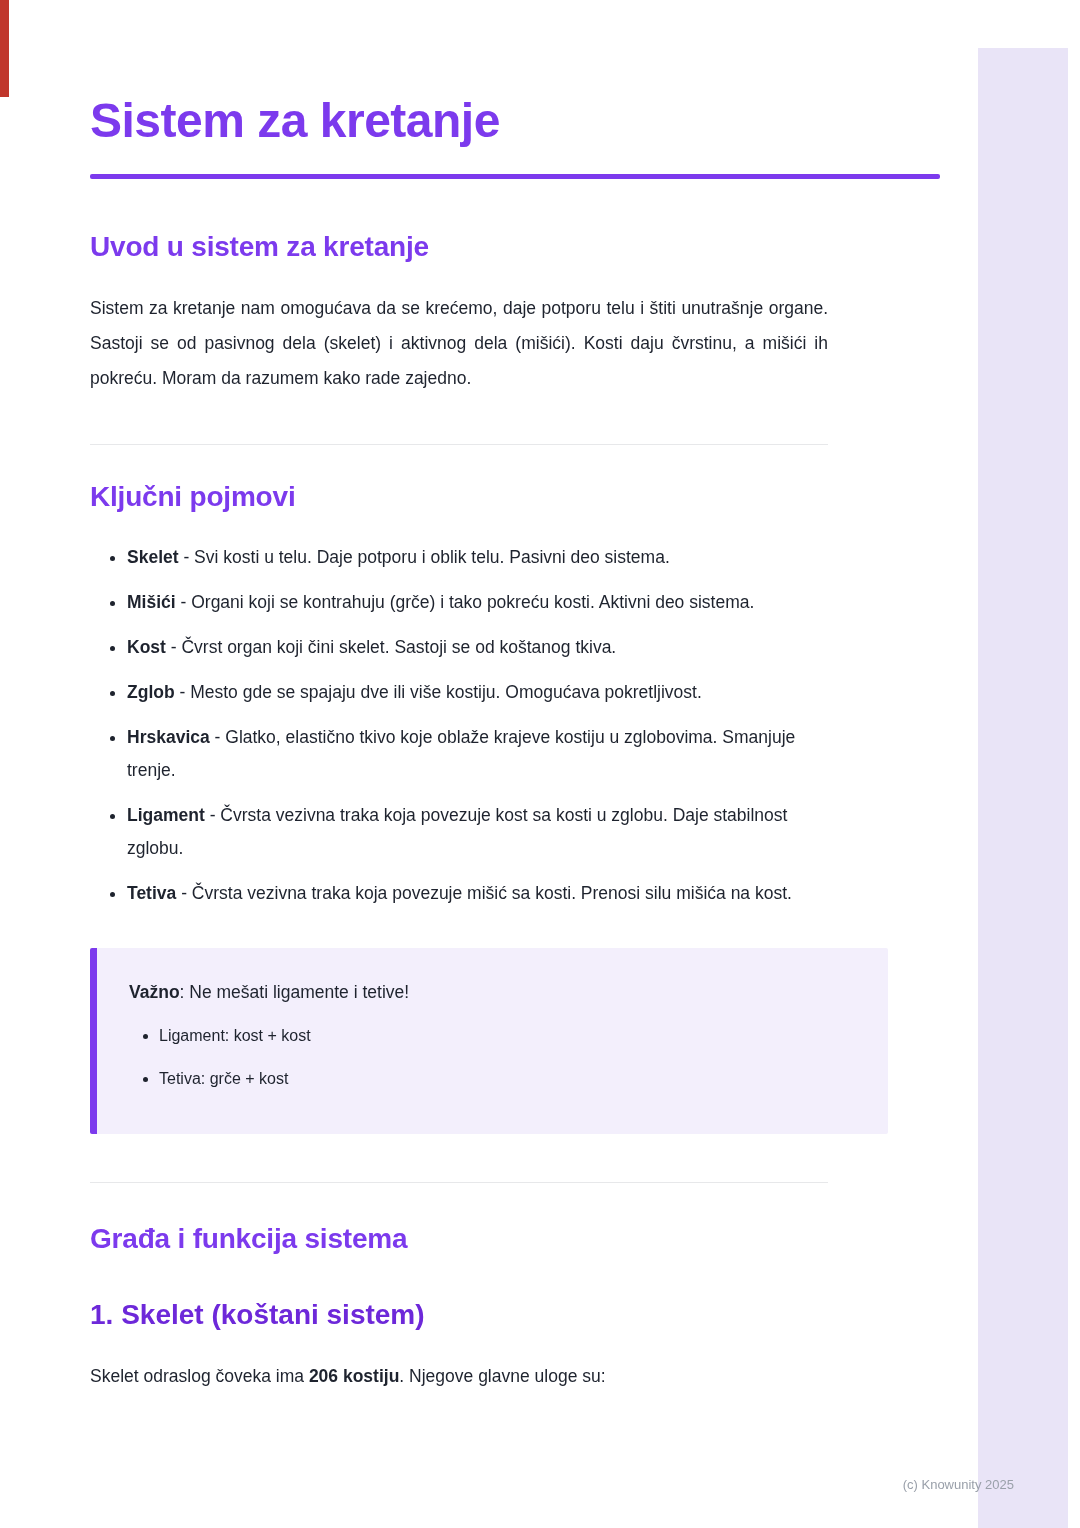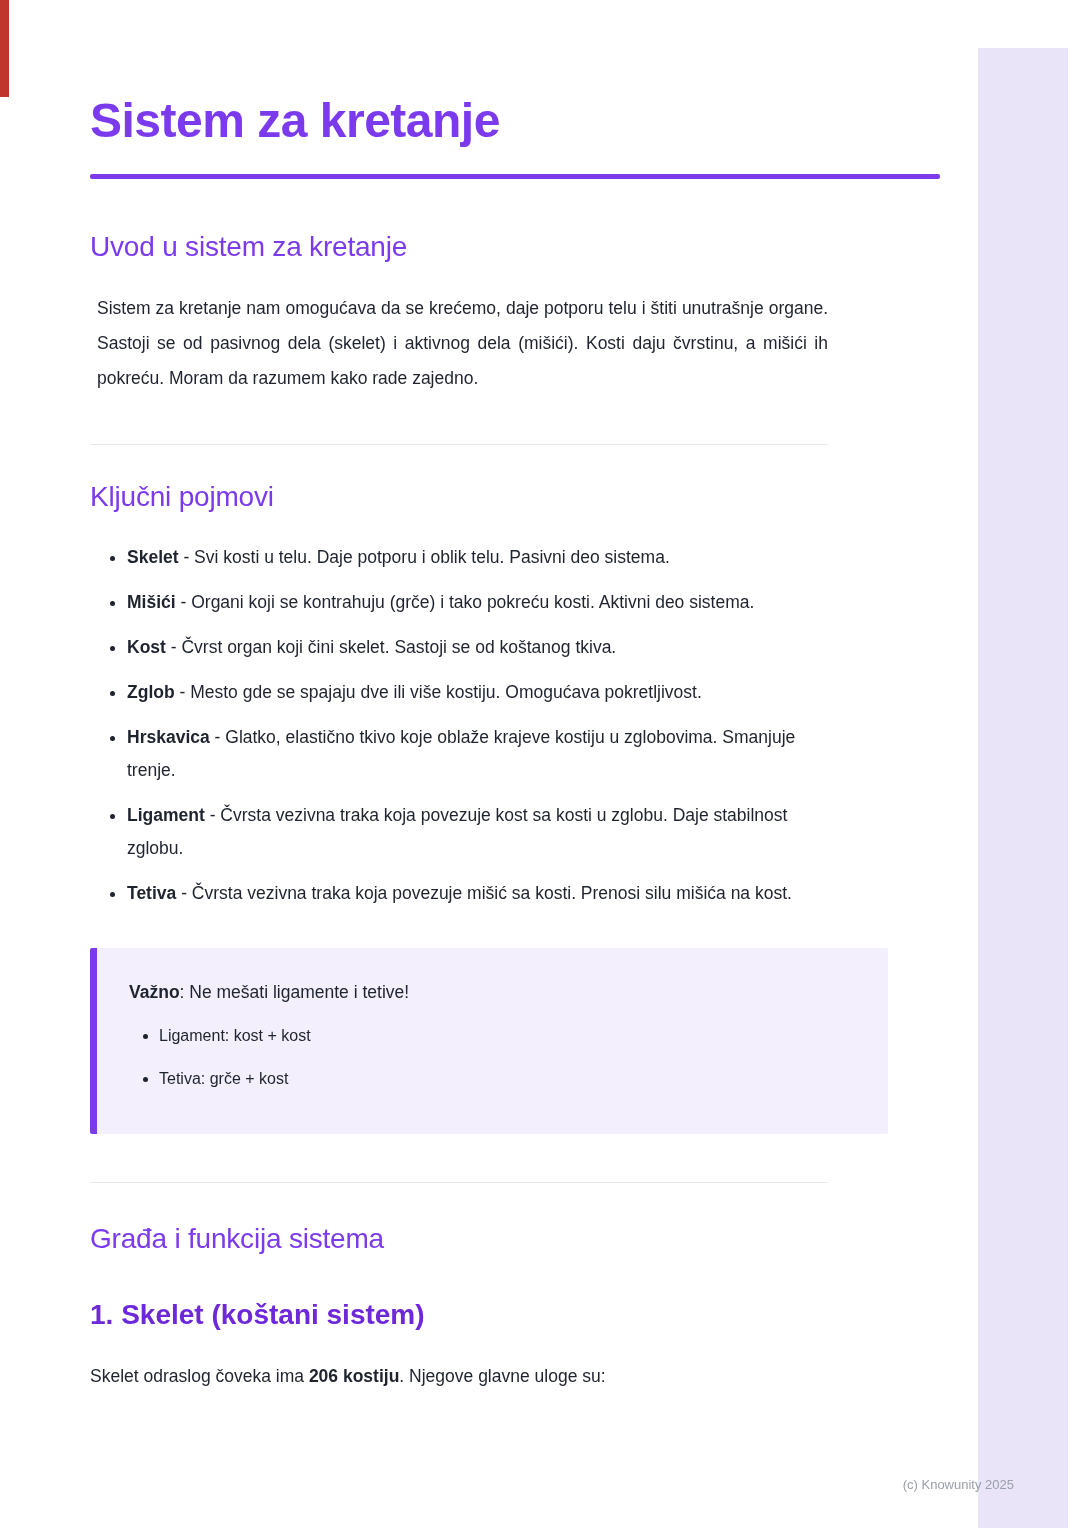--- a/index.html
+++ b/index.html
@@ -48,41 +48,41 @@
   .title-rule {
     margin-top: 26px;
     width: 850px;
     height: 5px;
     background: #7c3aed;
     border-radius: 2px;
   }
 
   h2.section-heading {
     font-size: 28px;
-    font-weight: normal;
+    font-weight: bold;
     color: #7c3aed;
     letter-spacing: -0.2px;
   }
   h2.heading-intro     { margin-top: 52px; }
   h2.heading-terms     { margin-top: 36px; }
   h2.heading-structure { margin-top: 40px; }
 
   h3.sub-heading {
     margin-top: 44px;
     font-size: 28px;
     font-weight: bold;
     color: #6d28d9;
   }
 
   p.body-text {
     margin-top: 28px;
     font-size: 17.5px;
     line-height: 35px;
   }
-  p.justified { text-align: justify; margin-left: 7px; }
+  p.justified { text-align: justify; }
 
   hr.divider {
     margin-top: 48px;
     border: none;
     border-top: 1px solid #e7e8ea;
     width: 738px;
   }
 
   ul.term-list {
     margin-top: 28px;

